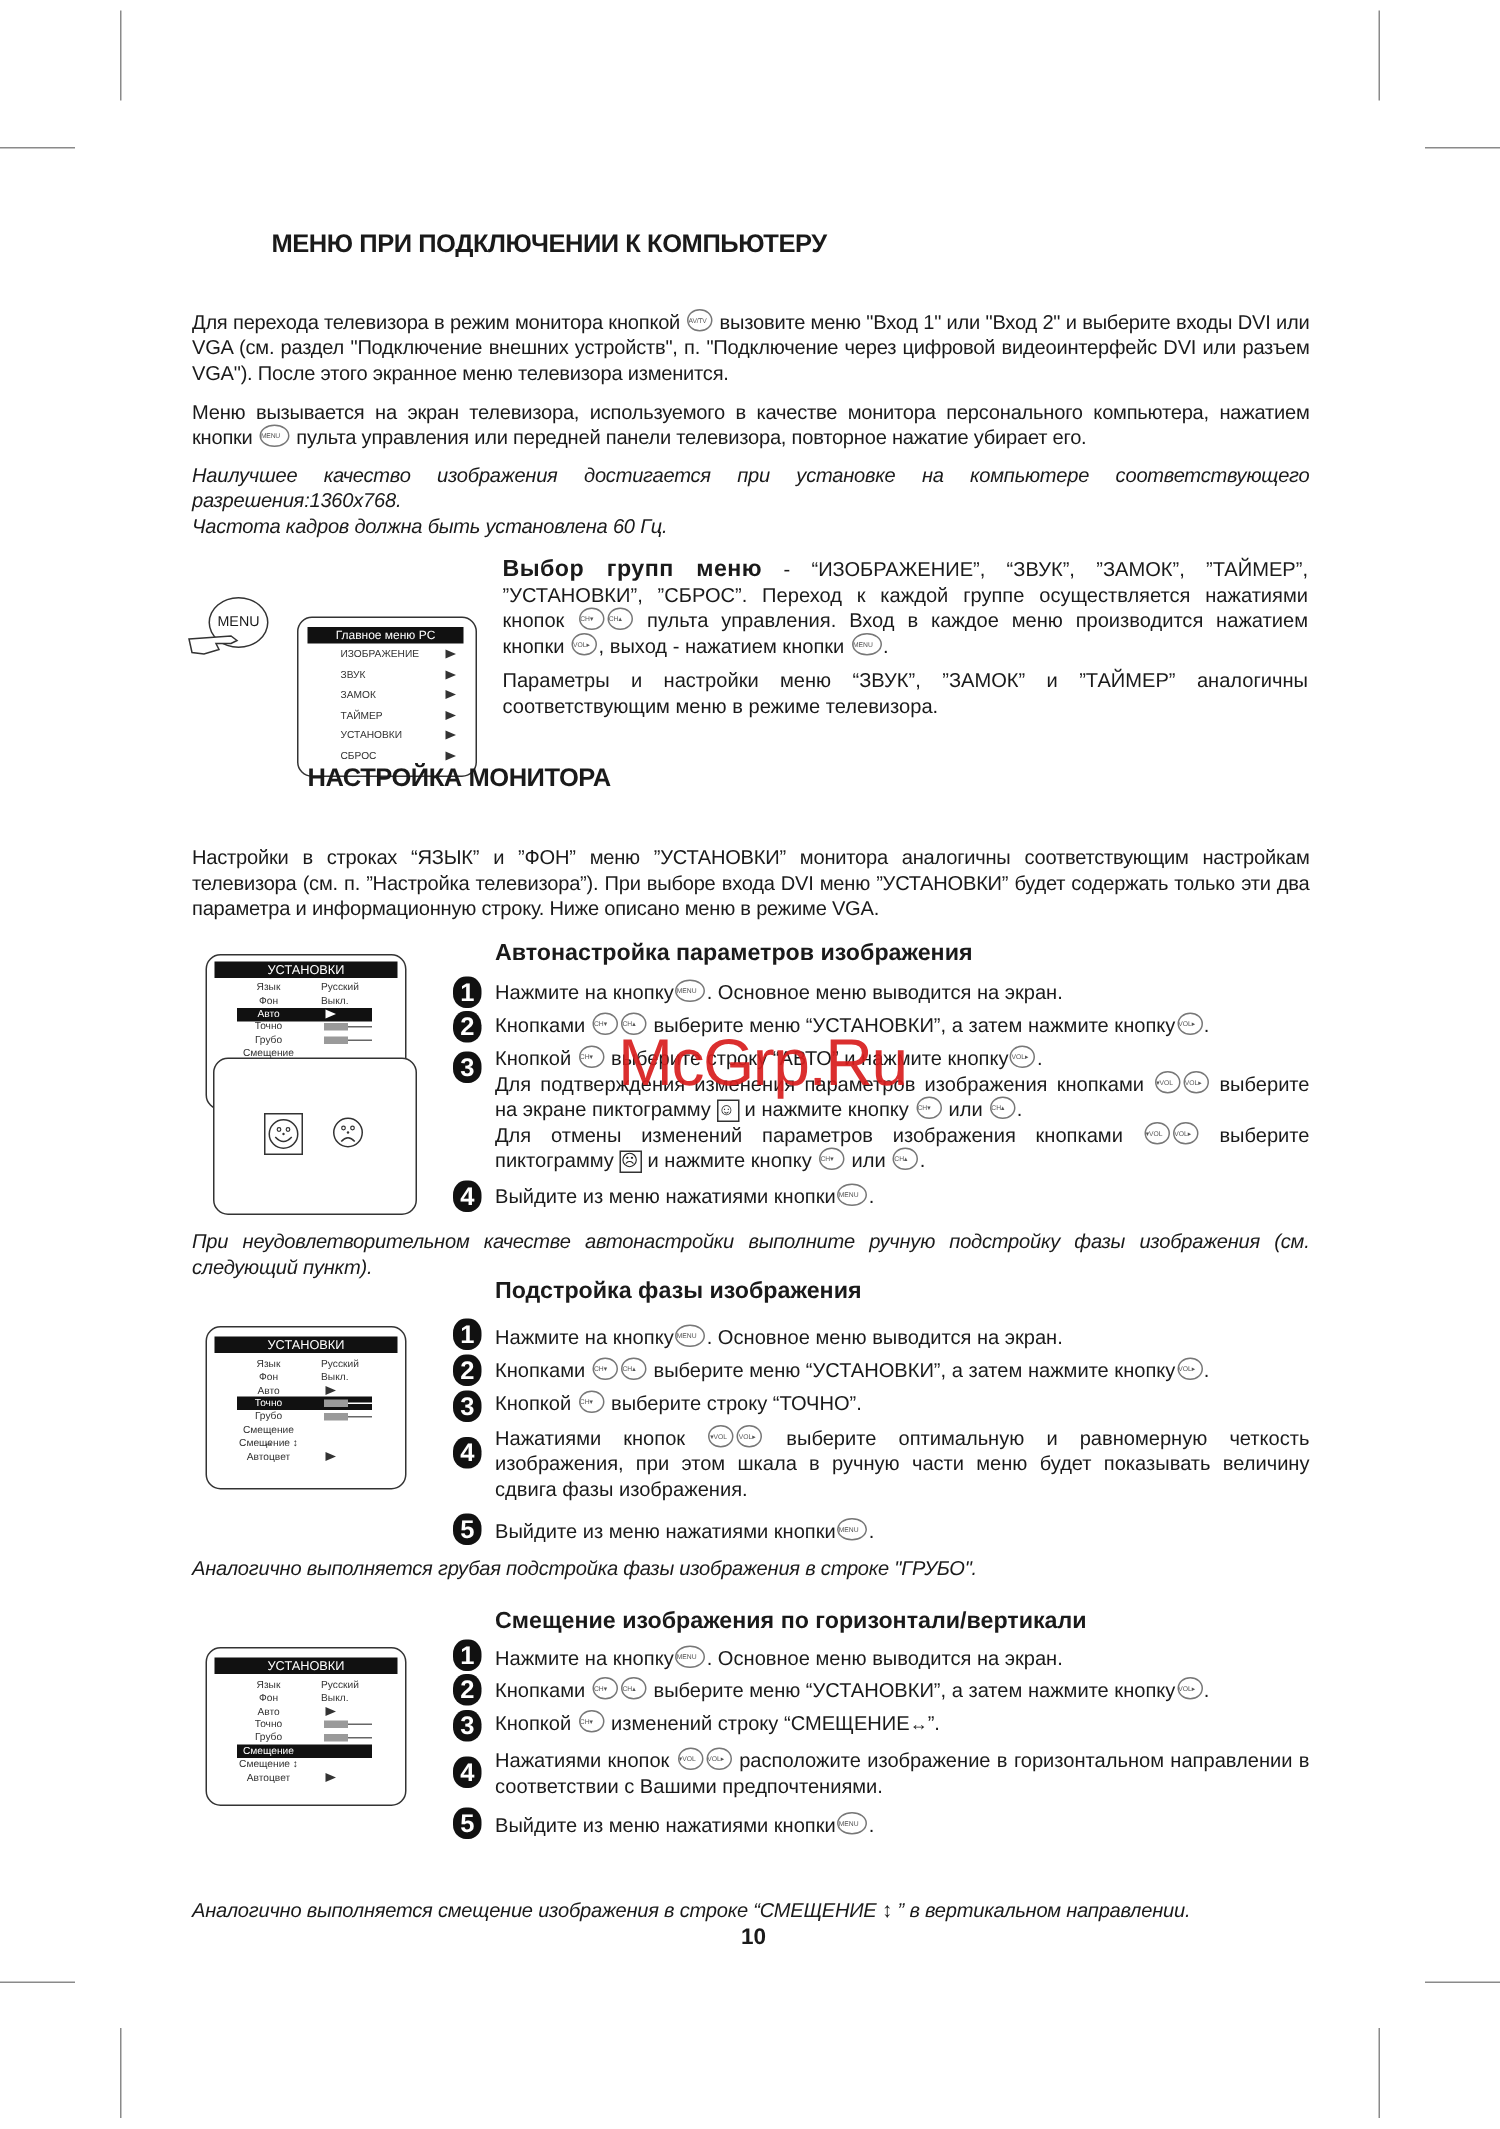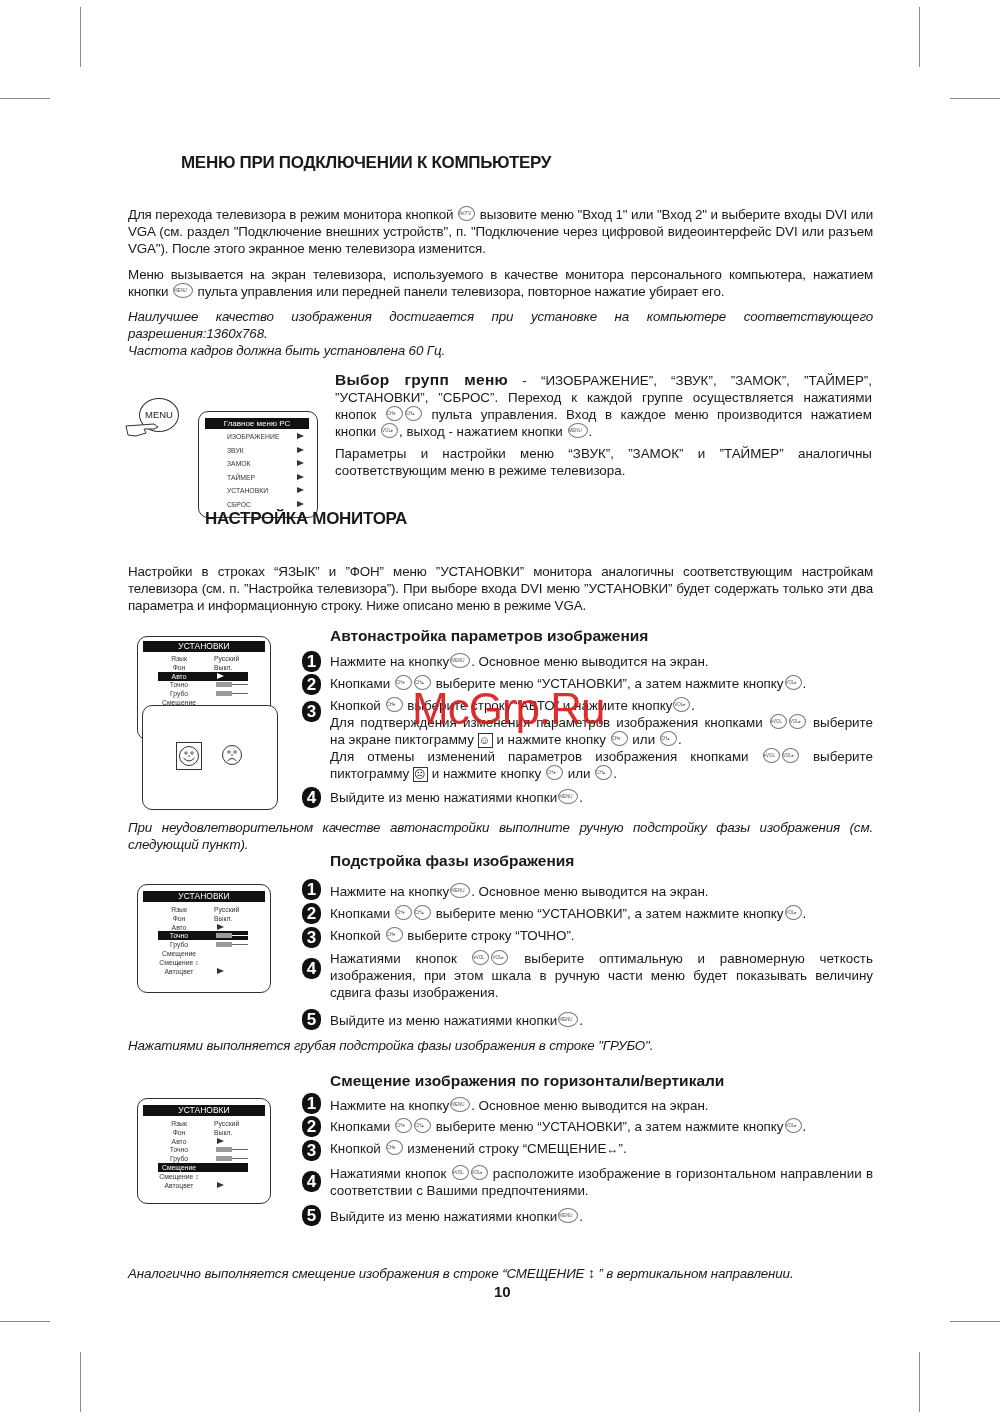--- a/index.html
+++ b/index.html
@@ -255,21 +255,21 @@
 <div class="step wide" style="top:950px;">
   <span>Нажатиями кнопок</span>
   <span class="btn">▾VOL</span><span class="btn">VOL▸</span>
   <span>выберите оптимальную и равномерную четкость изображения, при этом шкала в ручную части меню будет показывать величину сдвига фазы изображения.</span>
 </div>
 <div class="num" style="top:1009px;">5</div>
 <div class="step wide" style="top:1012px;">
   <span>Выйдите  из меню нажатиями кнопки</span><span class="btn menu">MENU</span><span>.</span>
 </div>
 
-<div class="p narrow it" style="top:1037px;">Нажатиями выполняется грубая подстройка фазы изображения в строке "ГРУБО".</div>
+<div class="p narrow it" style="top:1037px;">Аналогично выполняется грубая подстройка фазы изображения в строке "ГРУБО".</div>
 
 <div class="abs sub" style="left:330px;top:1072px;">Смещение изображения по горизонтали/вертикали</div>
 
 <div class="osd" style="left:137px;top:1098px;width:132px;height:104px;">
   <div class="osd-title" style="left:5px;top:6px;width:122px;">УСТАНОВКИ</div>
   <div class="osd-rows">
       <div class="osd-row" style="left: 20px; width: 90px; top: 20px;">
         <span class="osd-l" style="left: 0px; width: 42px;">Язык</span>
         <span class="osd-v" style="left: 56px;">Русский</span>
       </div>

